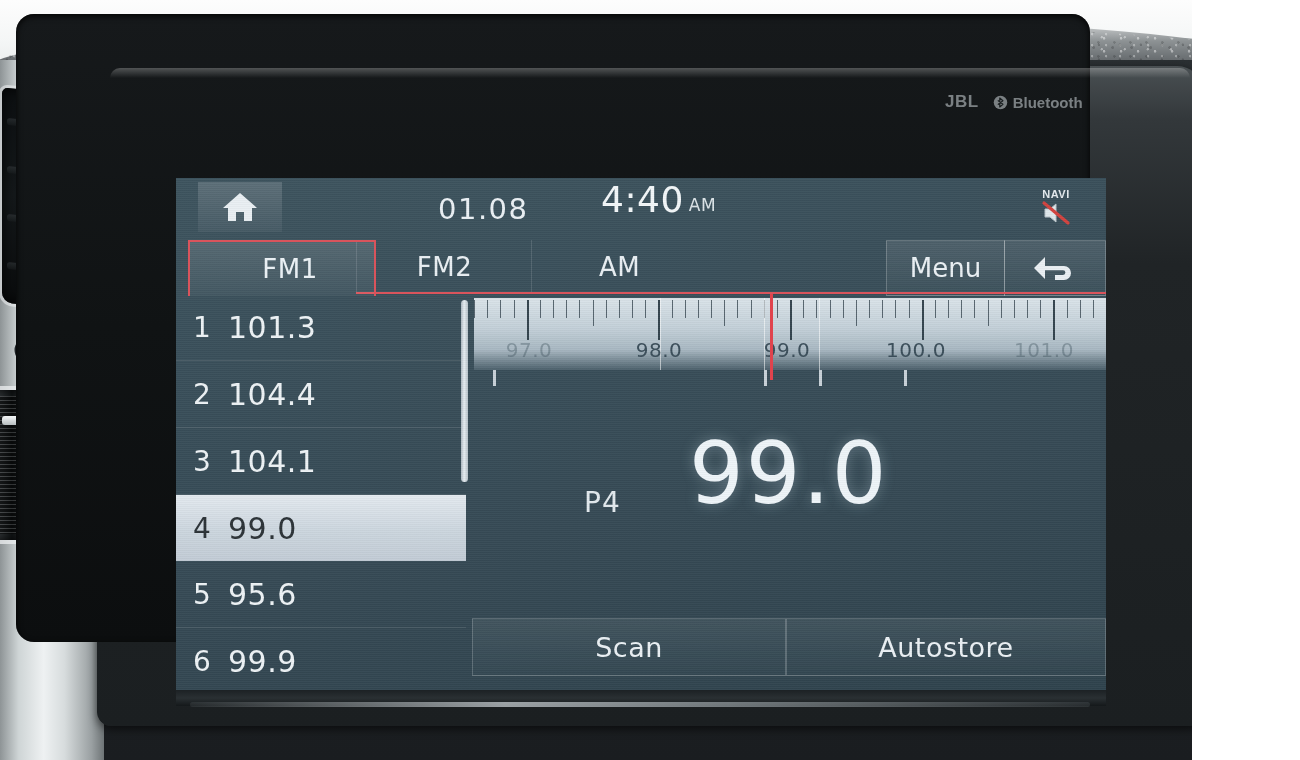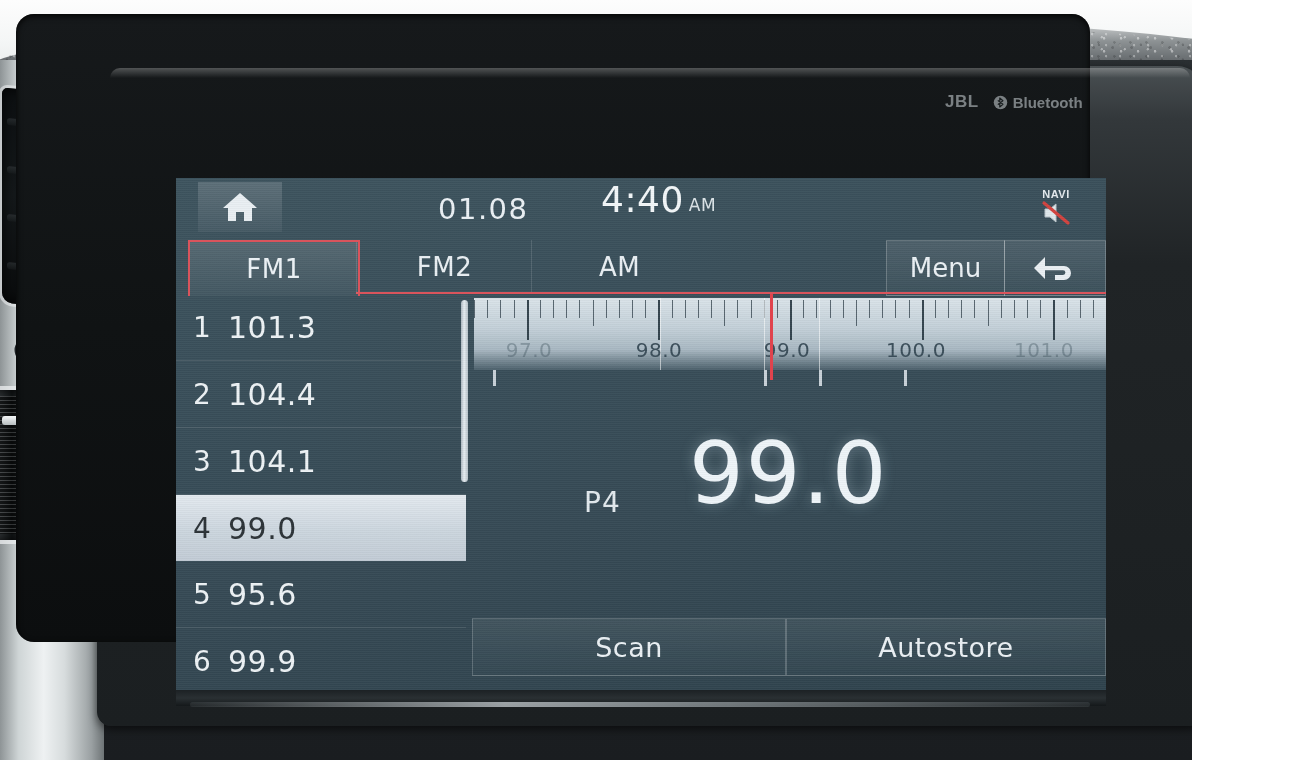--- a/index.html
+++ b/index.html
@@ -217,20 +217,21 @@
     position: absolute; top: 0; height: 54px;
     display: flex; align-items: center; justify-content: center;
     font-size: 26px; color: #e9eff3; letter-spacing: .5px;
     border-left: 1px solid rgba(255,255,255,.13);
   }
   .tab.active {
     background: linear-gradient(180deg,rgba(255,255,255,.13),rgba(255,255,255,.04));
     border: 2px solid #d9545c;
     border-bottom: none;
     z-index: 3;
+    padding-left: 16px;
   }
   .tab-fm1 { left: 12px;  width: 168px; }
   .tab-fm2 { left: 180px; width: 175px; }
   .tab-am  { left: 355px; width: 175px; }
   .menu-btn {
     position: absolute; left: 710px; top: 0; width: 117px; height: 54px;
     display: flex; align-items: center; justify-content: center;
     font-size: 26px; color: #eaf0f4;
     background: linear-gradient(180deg,rgba(255,255,255,.10),rgba(255,255,255,.02));
     border: 1px solid rgba(255,255,255,.22);

